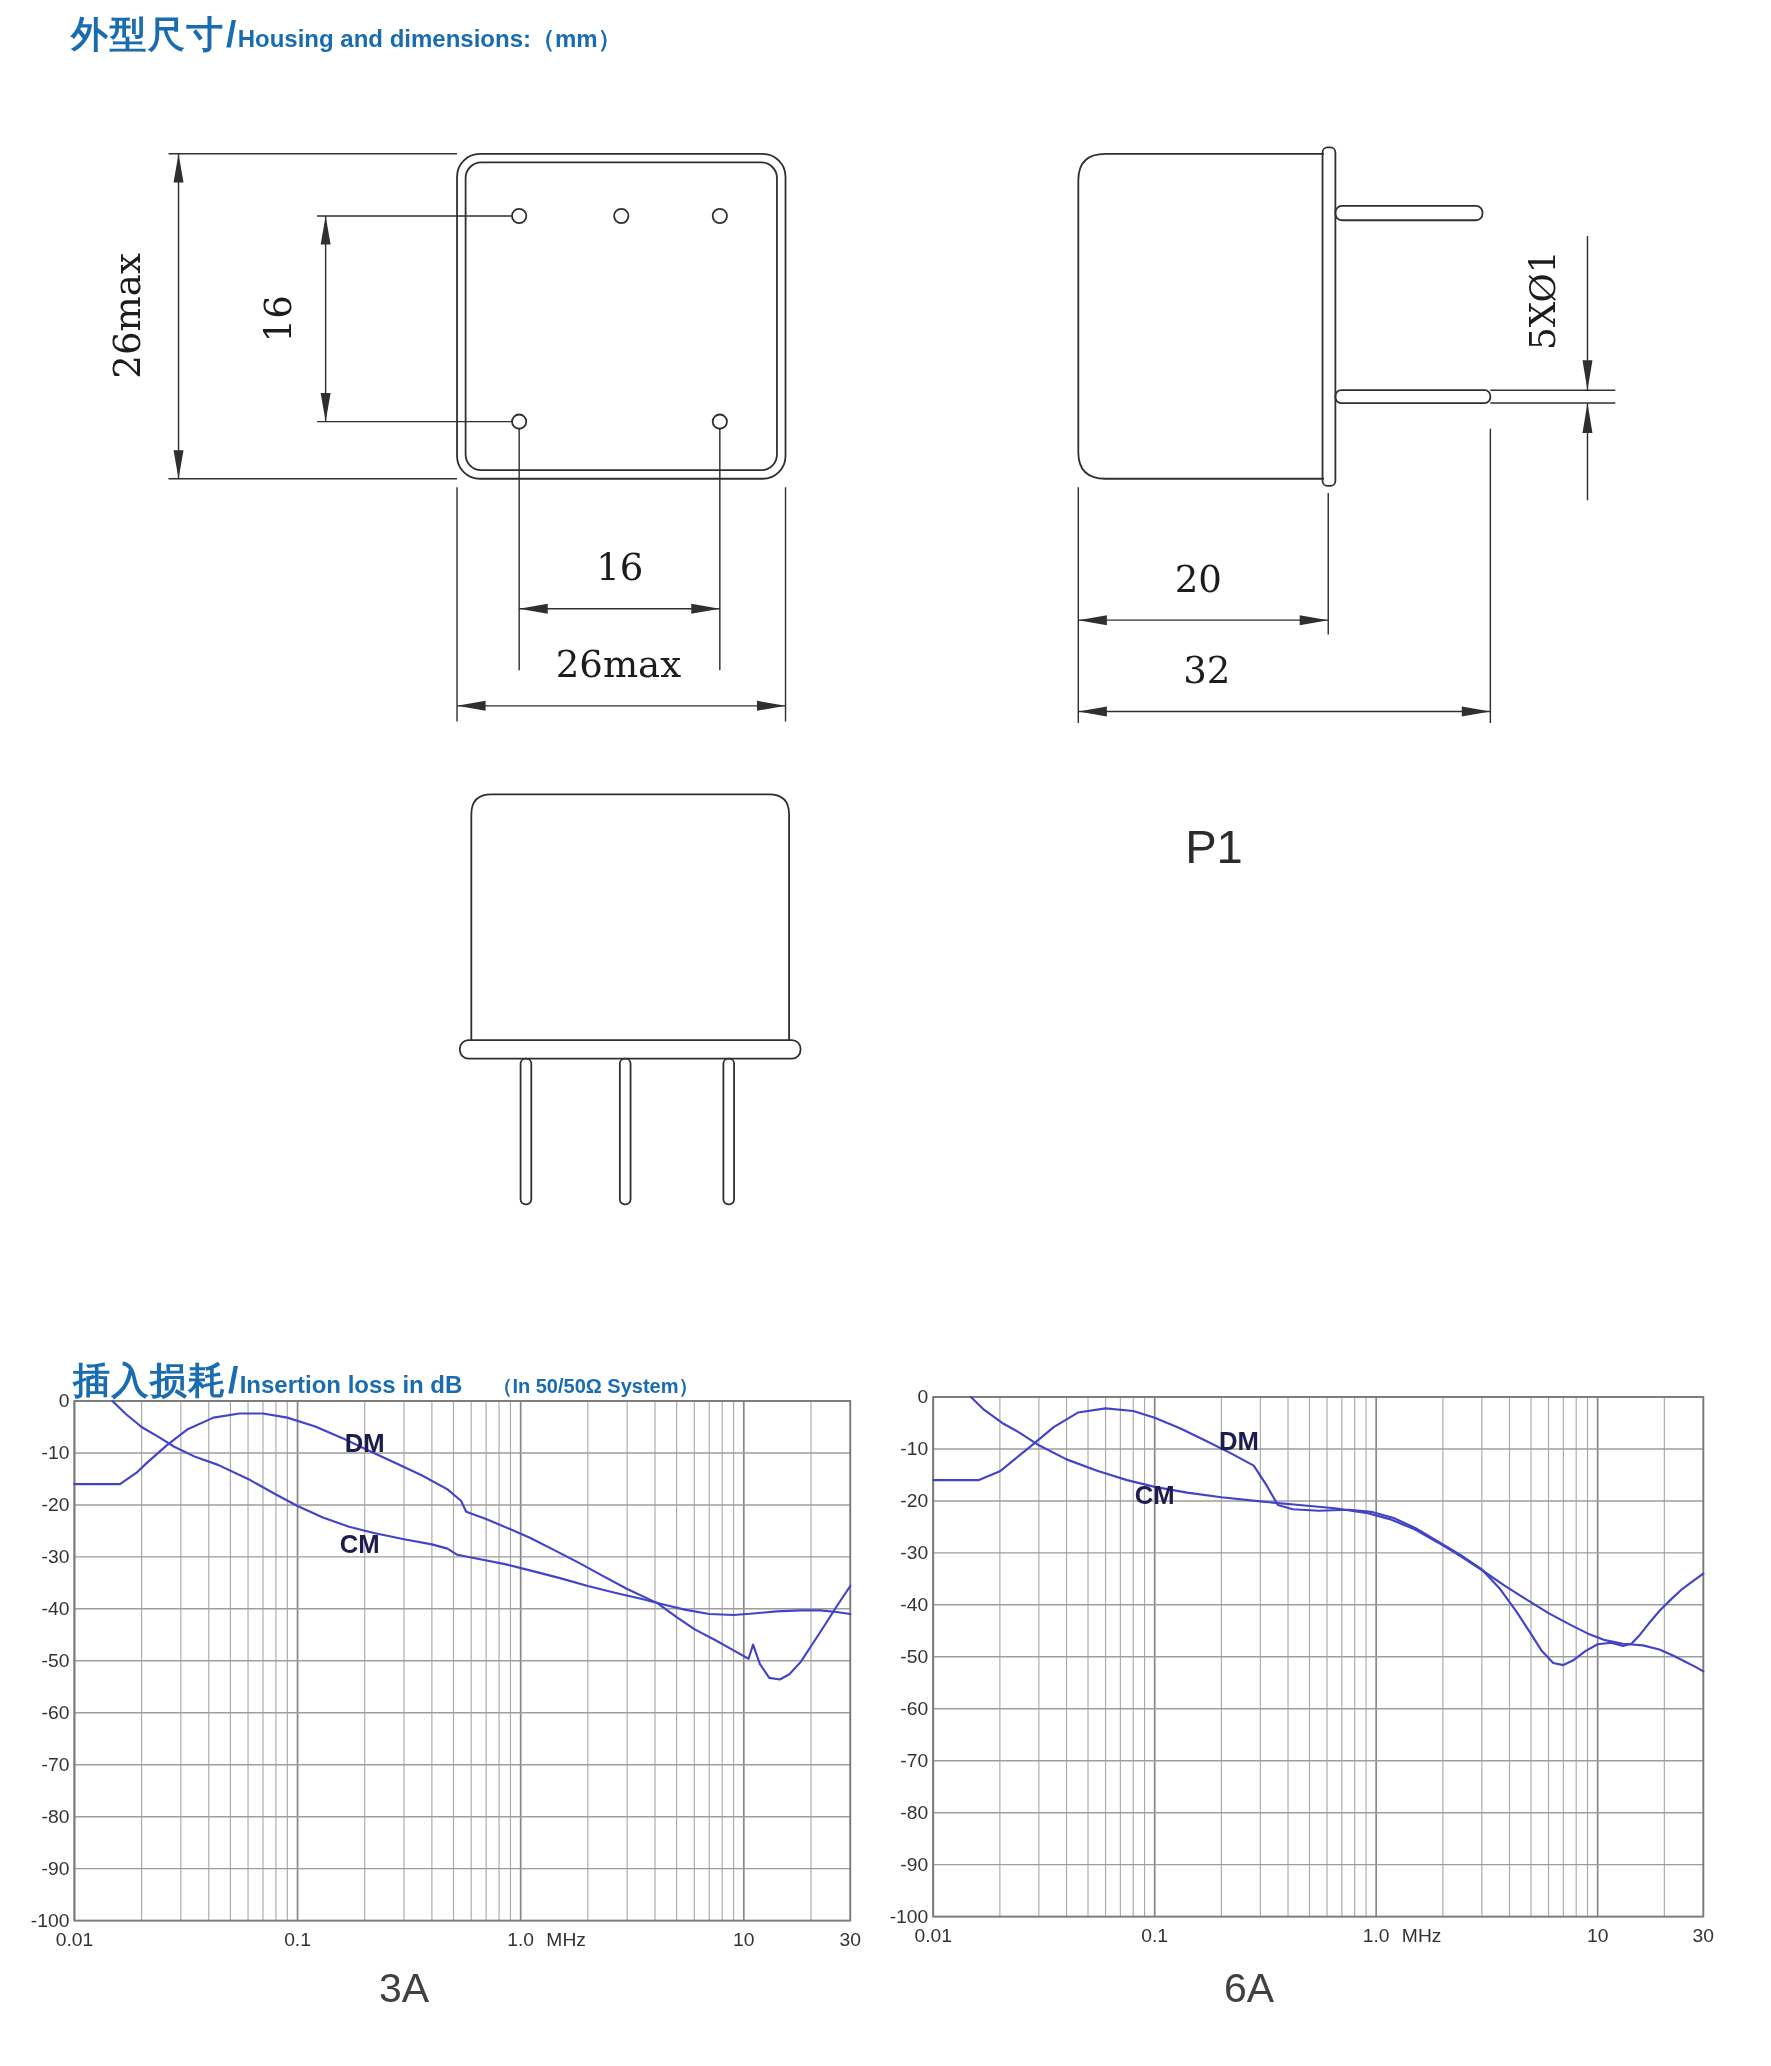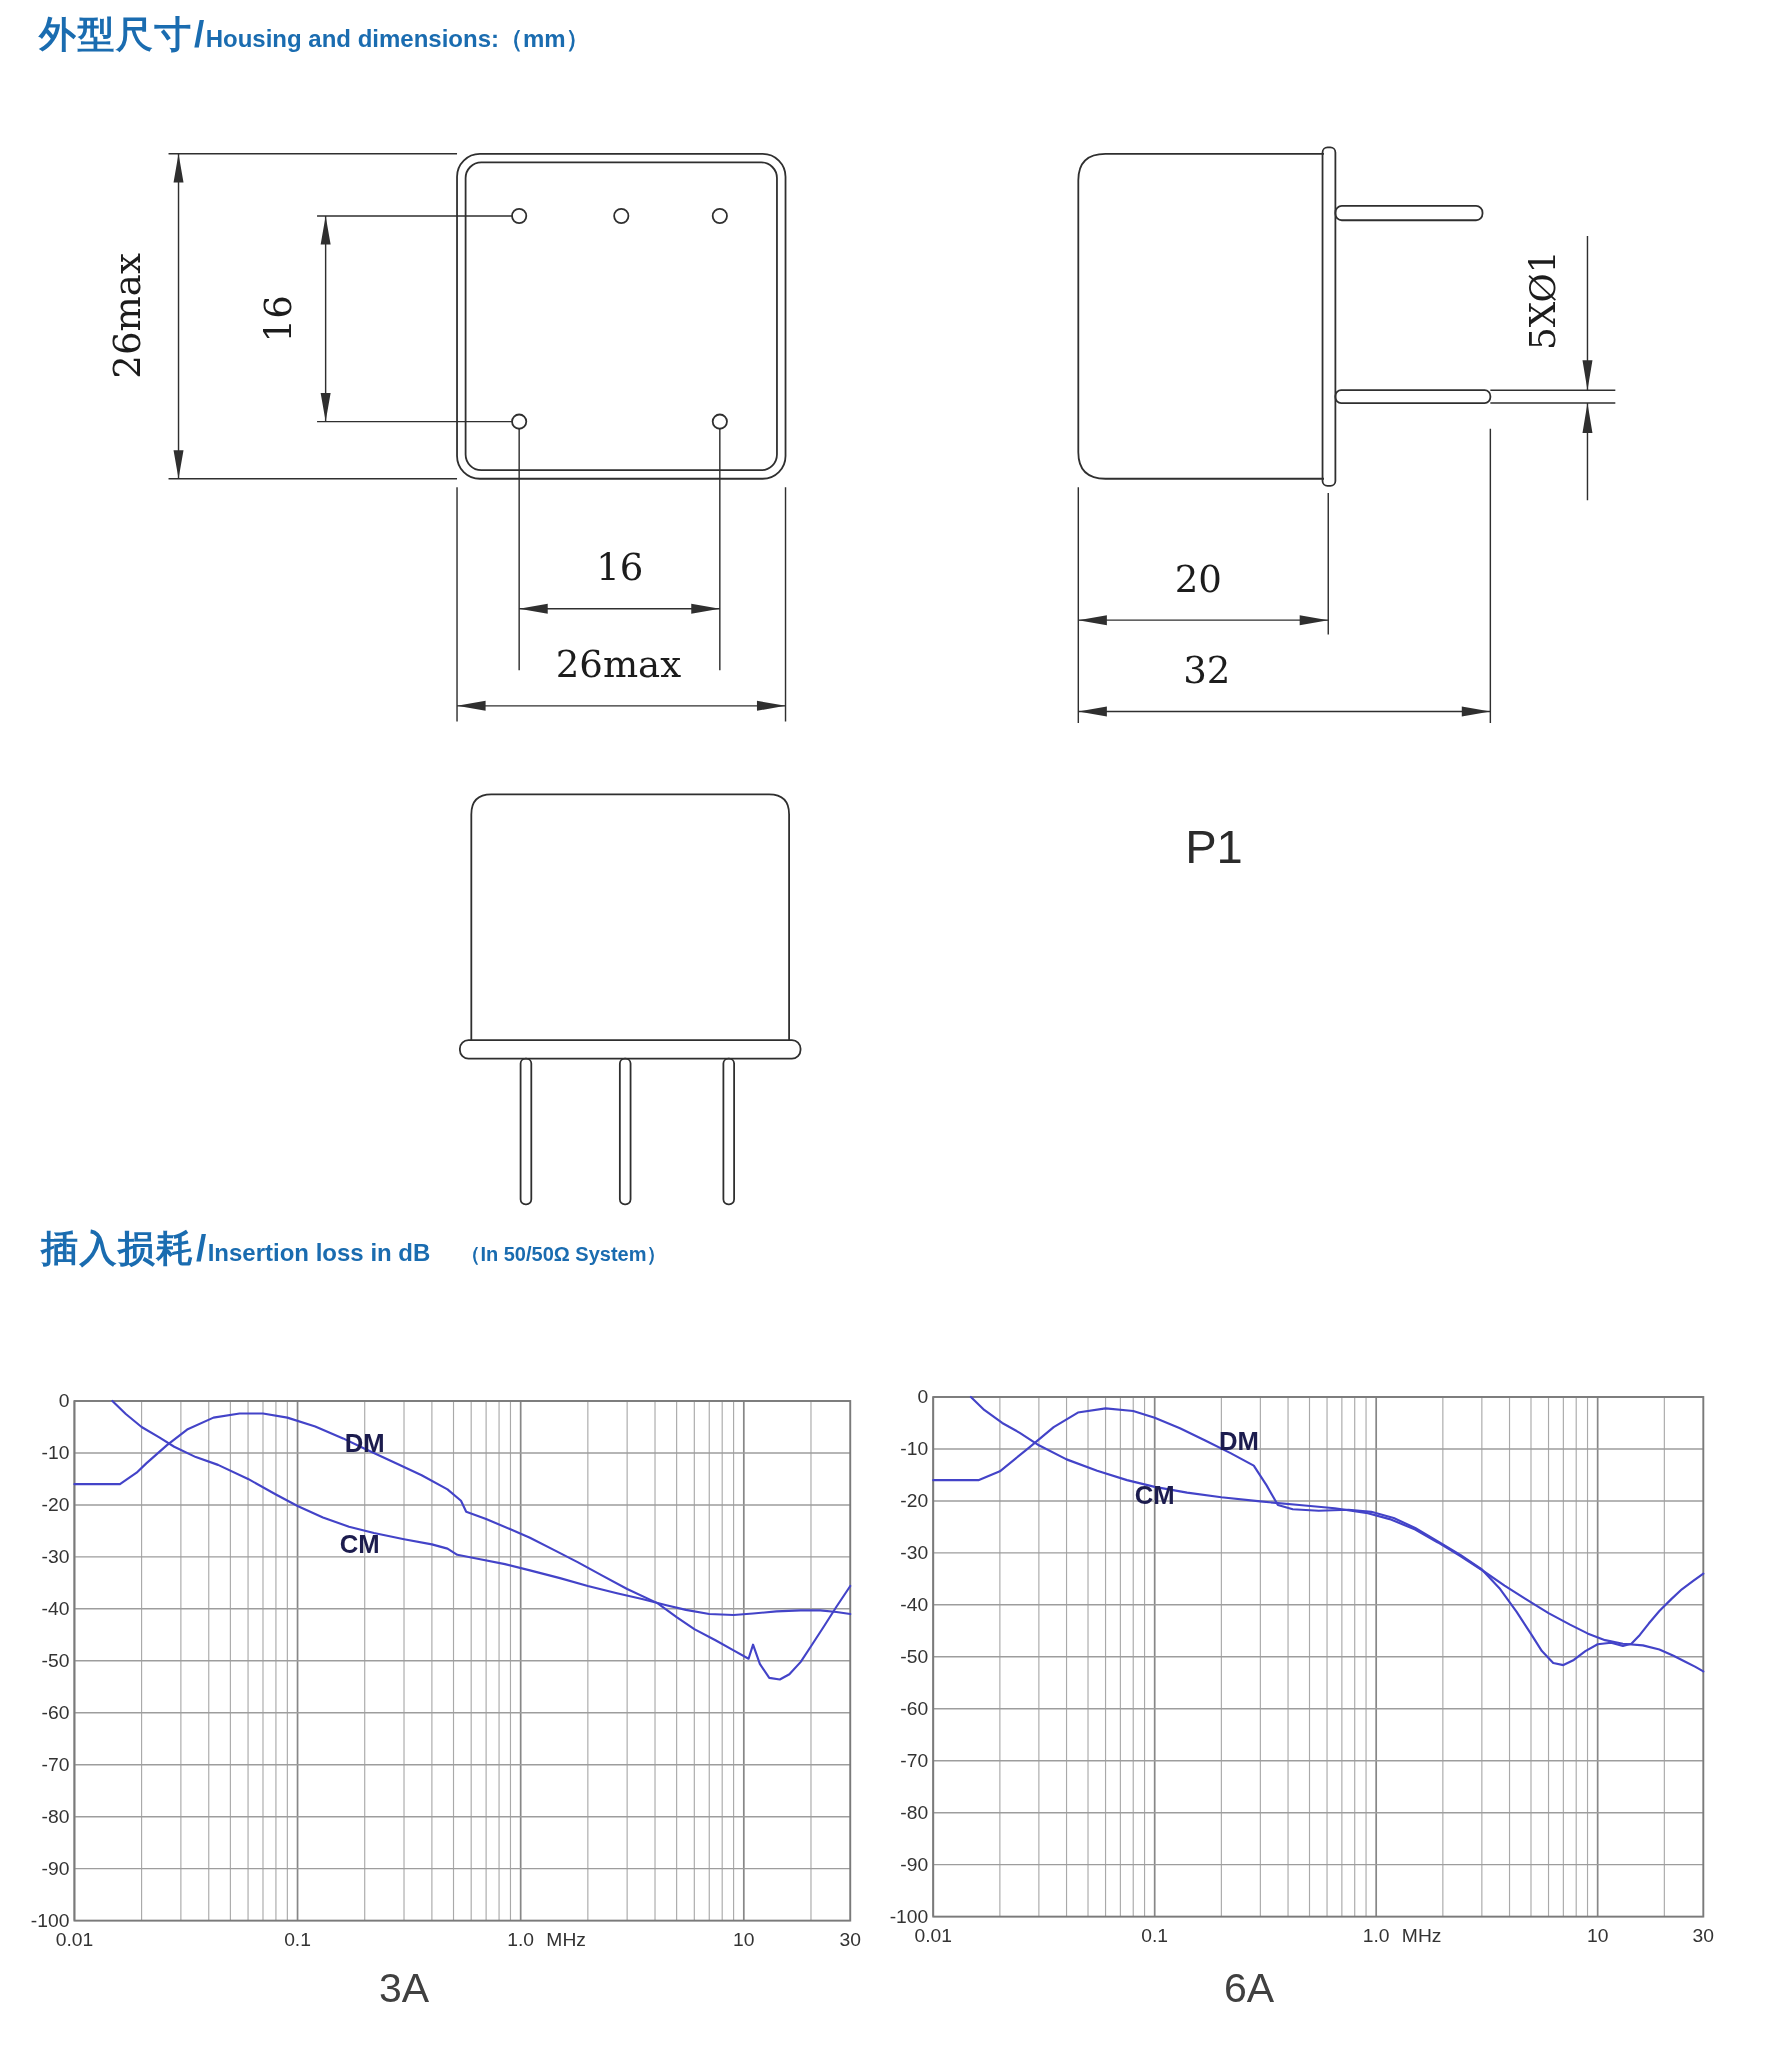--- a/index.html
+++ b/index.html
@@ -1,24 +1,24 @@
 <!DOCTYPE html>
 <html style="font-size:11.4px"><head>
 <meta charset="utf-8">
 <style>
   html,body{margin:0;padding:0;background:#ffffff;}
   .page{position:relative;width:1771px;height:2066px;background:#ffffff;
         font-family:"Liberation Sans",sans-serif;overflow:hidden;}
-  .sec-title{position:absolute;display:flex;align-items:baseline;color:#1a6cb0;white-space:nowrap;}
+  .sec-title{position:absolute;display:flex;align-items:baseline;color:#1a6cb0;white-space:nowrap;margin-left:32px;}
   .sec-title .zh{font-size:37px;font-weight:bold;letter-spacing:1.4px;}
   .sec-title .divider{font-size:37px;font-weight:bold;margin:0 1.4px;}
   .sec-title .en{font-size:24px;font-weight:bold;}
   .sec-title .note{font-size:20px;font-weight:bold;margin-left:30px;}
   #title-housing{left:39px;top:10px;}
-  #title-loss{left:41px;top:1224px;}
+  #title-loss{left:41px;top:1356px;}
   svg{display:block;}
   .chart-box{position:absolute;}
   .caption{position:absolute;width:171px;text-align:left;font-size:41px;color:#404040;}
   #caption-3a{left:379px;top:1965px;}
   #caption-6a{left:1224px;top:1965px;}
 </style>
 </head>
 <body>
 
 <div class="page">

